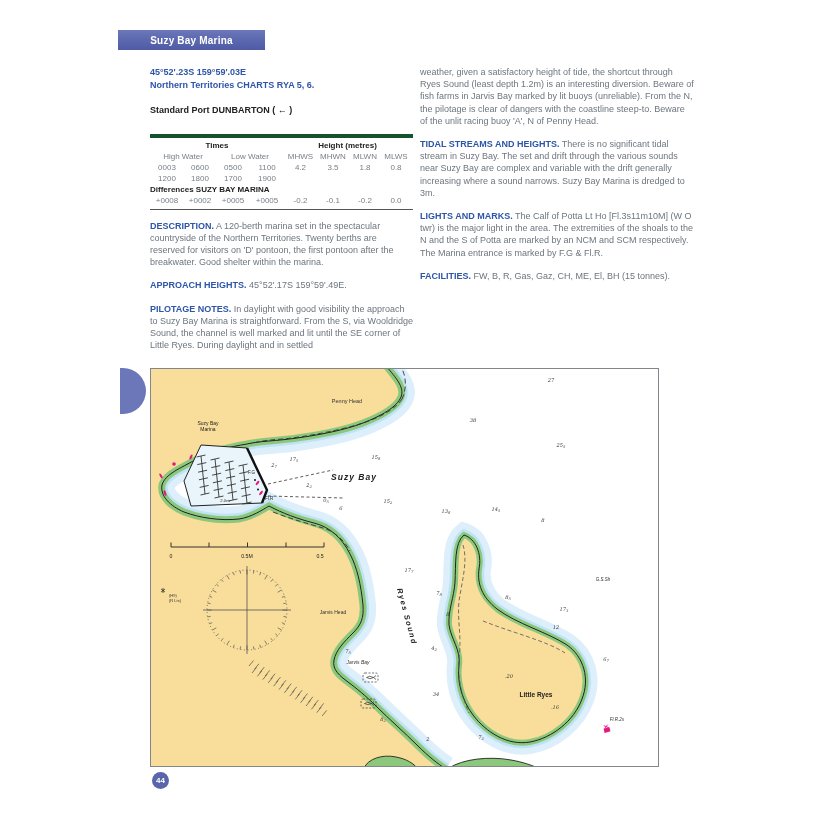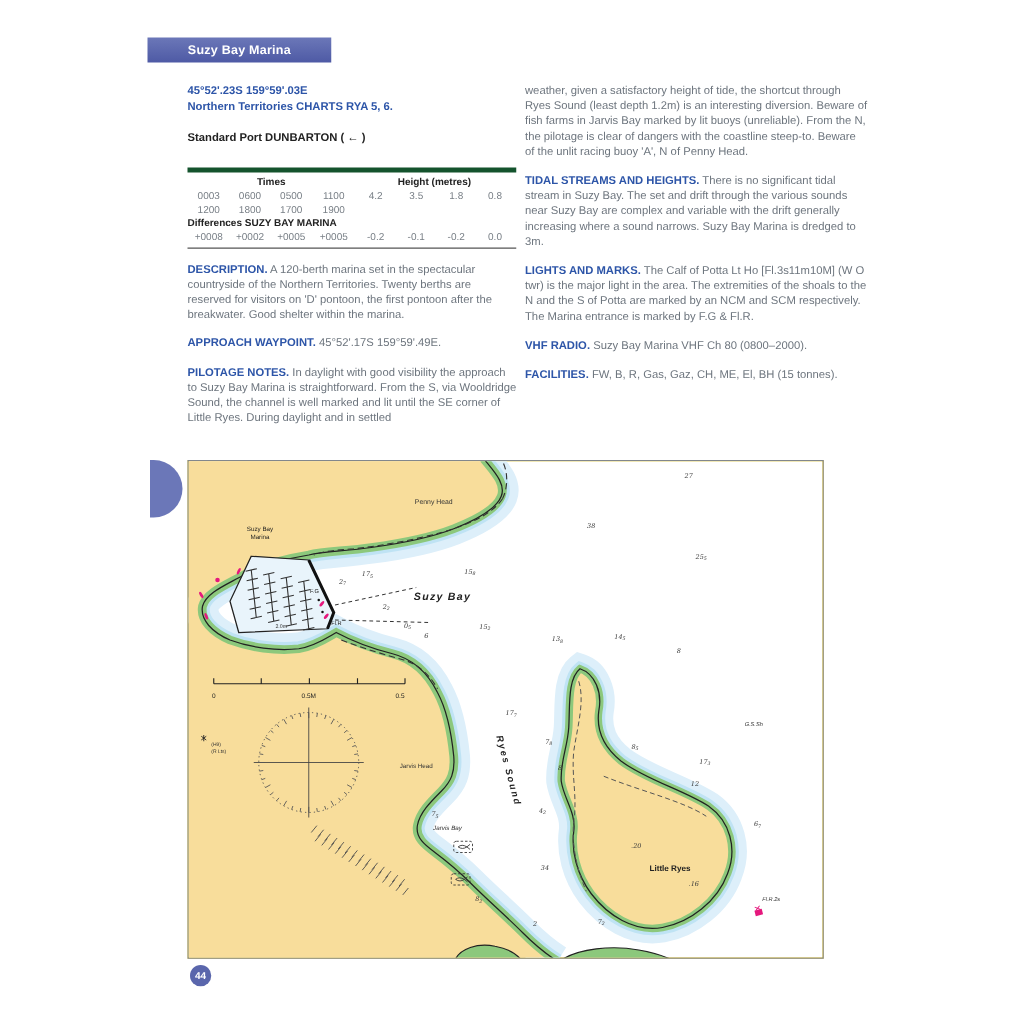--- a/index.html
+++ b/index.html
@@ -53,20 +53,28 @@
   <div class="pos-line blue">45°52'.23S 159°59'.03E</div>
   <div class="blue">Northern Territories CHARTS RYA 5, 6.</div>
   <div class="port-line">Standard Port DUNBARTON ( ← )</div>
 
   <div class="tide">
     <div class="trow">
       <div class="span4 ghdr">Times</div>
       <div class="span4 ghdr">Height (metres)</div>
     </div>
     <div class="trow">
+      <div class="span2">High Water</div>
+      <div class="span2">Low Water</div>
+      <div>MHWS</div>
+      <div>MHWN</div>
+      <div>MLWN</div>
+      <div>MLWS</div>
+    </div>
+    <div class="trow">
       <div>0003</div>
       <div>0600</div>
       <div>0500</div>
       <div>1100</div>
       <div>4.2</div>
       <div>3.5</div>
       <div>1.8</div>
       <div>0.8</div>
     </div>
     <div class="trow">
@@ -88,29 +96,28 @@
       <div>+0005</div>
       <div>+0005</div>
       <div>-0.2</div>
       <div>-0.1</div>
       <div>-0.2</div>
       <div>0.0</div>
     </div>
   </div>
 
   <p class="para"><span class="lbl">DESCRIPTION.</span> <span>A 120-berth marina set in the spectacular countryside of the Northern Territories. Twenty berths are reserved for visitors on 'D' pontoon, the first pontoon after the breakwater. Good shelter within the marina.</span></p>
-  <p class="para"><span class="lbl">APPROACH WAYPOINT.</span> <span>45°52'.17S 159°59'.49E.</span></p>
+  <p class="para"><span class="lbl">APPROACH HEIGHTS.</span> <span>45°52'.17S 159°59'.49E.</span></p>
   <p class="para"><span class="lbl">PILOTAGE NOTES.</span> <span>In daylight with good visibility the approach to Suzy Bay Marina is straightforward. From the S, via Wooldridge Sound, the channel is well marked and lit until the SE corner of Little Ryes. During daylight and in settled</span></p>
 </div>
 
 <div class="col col-right">
   <p class="para"><span>weather, given a satisfactory height of tide, the shortcut through Ryes Sound (least depth 1.2m) is an interesting diversion. Beware of fish farms in Jarvis Bay marked by lit buoys (unreliable). From the N, the pilotage is clear of dangers with the coastline steep-to. Beware of the unlit racing buoy 'A', N of Penny Head.</span></p>
   <p class="para"><span class="lbl">TIDAL STREAMS AND HEIGHTS.</span> <span>There is no significant tidal stream in Suzy Bay. The set and drift through the various sounds near Suzy Bay are complex and variable with the drift generally increasing where a sound narrows. Suzy Bay Marina is dredged to 3m.</span></p>
   <p class="para"><span class="lbl">LIGHTS AND MARKS.</span> <span>The Calf of Potta Lt Ho [Fl.3s11m10M] (W O twr) is the major light in the area. The extremities of the shoals to the N and the S of Potta are marked by an NCM and SCM respectively. The Marina entrance is marked by F.G &amp; Fl.R.</span></p>
-  <p class="para"><span class="lbl">VHF RADIO.</span> <span>Suzy Bay Marina VHF Ch 80 (0800–2000).</span></p>
   <p class="para"><span class="lbl">FACILITIES.</span> <span>FW, B, R, Gas, Gaz, CH, ME, El, BH (15 tonnes).</span></p>
 </div>
 
 <div class="map-frame">
 <svg viewBox="0 0 507 397" width="507" height="397">
   <rect x="0" y="0" width="507" height="397" fill="#ffffff"></rect>
 
   <g>
     <path id="coastpath" d="M236,-2 C244,8 254,18 250,28 C246,38 230,47 212,54 C194,61 168,66 146,69 C126,72 108,72 96,75 C78,78 60,82 44,91 C30,99 14,105 11,116 C9,127 19,137 33,143 C49,149 70,152 88,150 C101,148 111,141 118,137 C131,144 147,150 163,154 C179,158 191,169 199,185 C206,198 210,216 212,236 C213,249 210,256 202,264 C193,273 185,281 183,291 C181,301 189,307 197,313 C205,319 215,327 225,337 C239,351 253,363 267,377 C277,387 287,395 295,400" fill="none" stroke="#ddeffa" stroke-width="26"></path>
     <path d="M236,-2 C244,8 254,18 250,28 C246,38 230,47 212,54 C194,61 168,66 146,69 C126,72 108,72 96,75 C78,78 60,82 44,91 C30,99 14,105 11,116 C9,127 19,137 33,143 C49,149 70,152 88,150 C101,148 111,141 118,137 C131,144 147,150 163,154 C179,158 191,169 199,185 C206,198 210,216 212,236 C213,249 210,256 202,264 C193,273 185,281 183,291 C181,301 189,307 197,313 C205,319 215,327 225,337 C239,351 253,363 267,377 C277,387 287,395 295,400" fill="none" stroke="#bfe3f4" stroke-width="12"></path>

